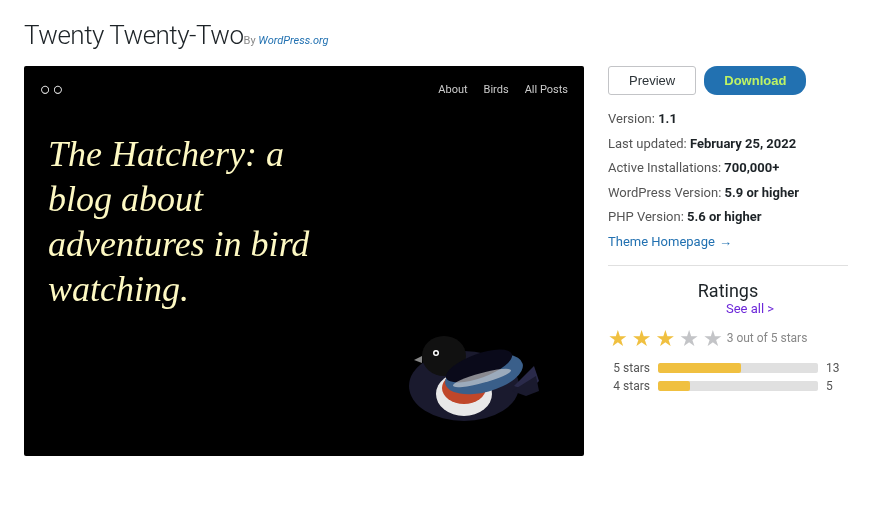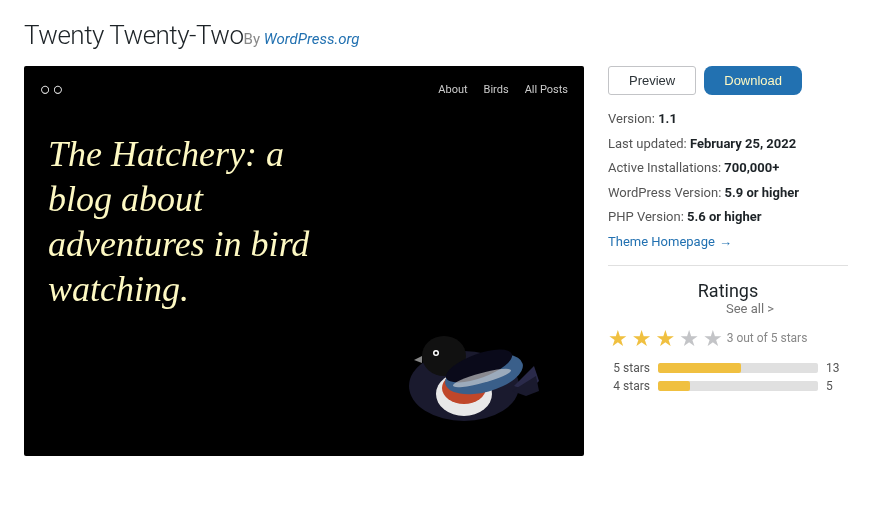--- a/index.html
+++ b/index.html
@@ -21,21 +21,21 @@
     }
 
     .theme-title {
       font-size: 26px;
       font-weight: 300;
       color: #1d2327;
       letter-spacing: -0.5px;
     }
 
     .by-author {
-      font-size: 15px;
+      font-size: 11px;
       color: #888;
     }
 
     .by-author a {
       color: #2271b1;
       text-decoration: none;
       font-style: italic;
     }
 
     .main-content {
@@ -115,26 +115,27 @@
       background: #fff;
       color: #2c3338;
       padding: 6px 20px;
       border-radius: 3px;
       font-size: 13px;
       cursor: pointer;
     }
 
     .btn-download {
       background: #2271b1;
-      color: #fef9c3;
+      color: #bef264;
       border: none;
       padding: 6px 20px;
-      border-radius: 8px;
+      border-radius: 13px;
       font-size: 13px;
       cursor: pointer;
+      font-weight: bold;
     }
 
     .meta-info {
       margin-bottom: 10px;
     }
 
     .meta-row {
       font-size: 13px;
       color: #555;
       margin-bottom: 5px;
@@ -169,21 +170,21 @@
       flex-direction: column;
     }
 
     .ratings-title {
       font-size: 18px;
       font-weight: 400;
       color: #1d2327;
     }
 
     .see-all-link {
-      color: #737373;
+      color: #6d28d9;
       font-size: 13px;
       text-decoration: none;
       cursor: pointer;
       margin-left: 44px;
     }
 
     .star-display {
       display: flex;
       align-items: center;
       gap: 4px;

